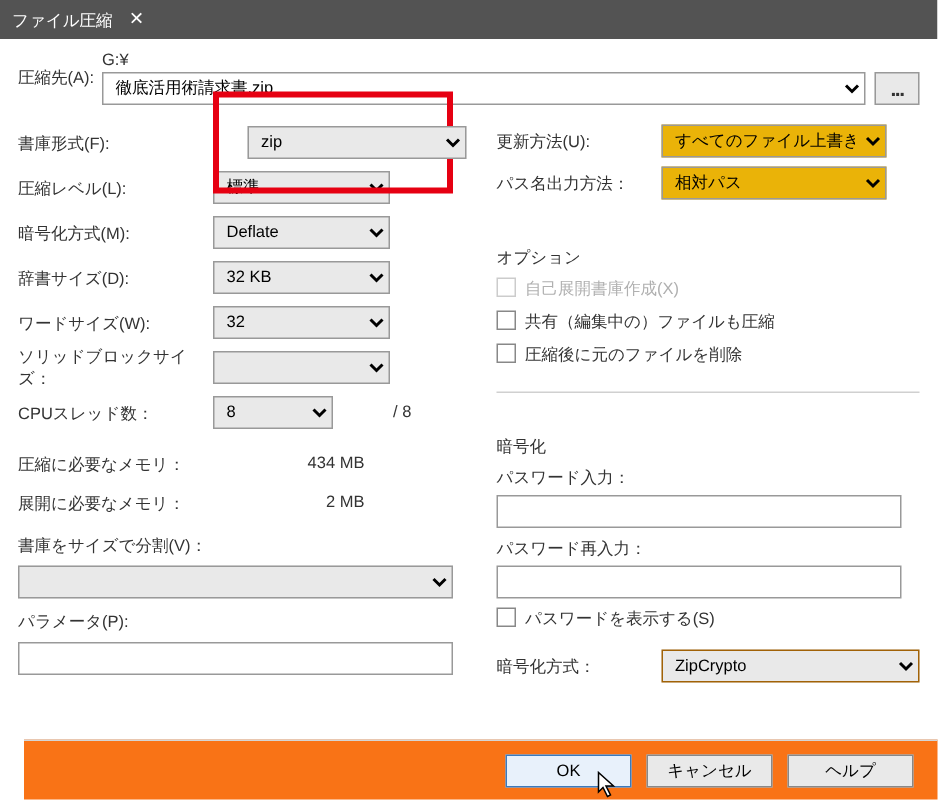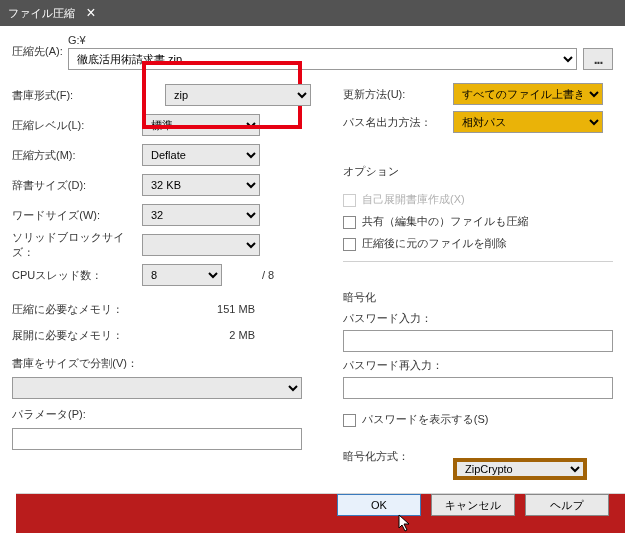--- a/index.html
+++ b/index.html
@@ -84,36 +84,36 @@
 .wide-input input {
   width: 290px; height:22px; border:1px solid #999; background:#fff; padding:0 4px; font-size:11px;
 }
 .r-row { display:flex; align-items:center; height:28px;}
 .r-row .rlabel{ width:110px;}
 .r-row select { width:150px; height:22px; border:1px solid #999; background:#eab308; font-size:11px; padding:0 4px;}
 .group-box {
   margin-top:6px;
 }
 .group-title { margin-bottom:6px;margin-top:28px;}
-.chk-row { display:flex; align-items:flex-end; height:22px; }
+.chk-row { display:flex; align-items:flex-start; height:22px; }
 .chk-row .box {
   width:13px; height:13px; border:1px solid #888; background:#fff; margin-right:6px; display:inline-flex; align-items:center; justify-content:center; font-size:10px;
 }
 .chk-row.disabled .box { border-color:#ccc; }
 .chk-row.disabled { color:#b0b0b0;}
 .sep { border-top:1px solid #d0d0d0; margin:10px 0 6px 0;}
 .pw-input input { width:270px; height:22px; border:1px solid #999; background:#fff; padding:0 4px; font-size:11px; margin-bottom:6px;}
 .enc-row { display:flex; align-items:center;}
 .enc-row .rlabel{ width:110px;}
-.enc-row select{ width:134px; height:22px; border:4px solid #a16207; background:#e9e9e9; font-size:11px; padding:0 4px;margin-top:25px;}
+.enc-row select{ width:172px; height:22px; border:1px solid #a16207; background:#e9e9e9; font-size:11px; padding:0 4px;}
 .footer {
   position:absolute;
   bottom:0; left:16px; right:0;
-  height:40px; background:#b91c1c;
-  display:flex; align-items:flex-start; justify-content:flex-end;
+  height:40px; background:#f97316;
+  display:flex; align-items:center; justify-content:flex-end;
   padding: 0 16px; gap:10px;
   border-top:1px solid #d5d5d5;
 }
 .footer button {
   width:84px; height:22px; border:1px solid #888; background:#e9e9e9; font-size:11px; cursor:pointer;
 }
 .footer button.primary { border:1px solid #3a7abd; background:#e8f1fb;}
 .cursor {
   position:absolute;
   left: 398px; top: 514px;
@@ -158,21 +158,21 @@
       </div>
 
       <div class="setting">
         <div class="slabel">圧縮レベル(L):</div>
         <select>
           <option>標準</option>
         </select>
       </div>
 
       <div class="setting">
-        <div class="slabel">圧縮方式(M):</div>
+        <div class="slabel">暗号化方式(M):</div>
         <select>
           <option>Deflate</option>
         </select>
       </div>
 
       <div class="setting">
         <div class="slabel">辞書サイズ(D):</div>
         <select>
           <option>32 KB</option>
         </select>
@@ -197,21 +197,21 @@
         <select>
           <option>8</option>
         </select>
         <span class="after" style="margin-left:40px;">/ 8</span>
       </div>
 
       <div style="height:6px;"></div>
 
       <div class="mem-row">
         <div class="slabel">圧縮に必要なメモリ：</div>
-        <div class="val">151 MB</div>
+        <div class="val">434 MB</div>
       </div>
       <div class="mem-row">
         <div class="slabel">展開に必要なメモリ：</div>
         <div class="val">2 MB</div>
       </div>
 
       <div class="group-label">書庫をサイズで分割(V)：</div>
       <div class="wide-select">
         <select style="width:290px;">
           <option></option>

